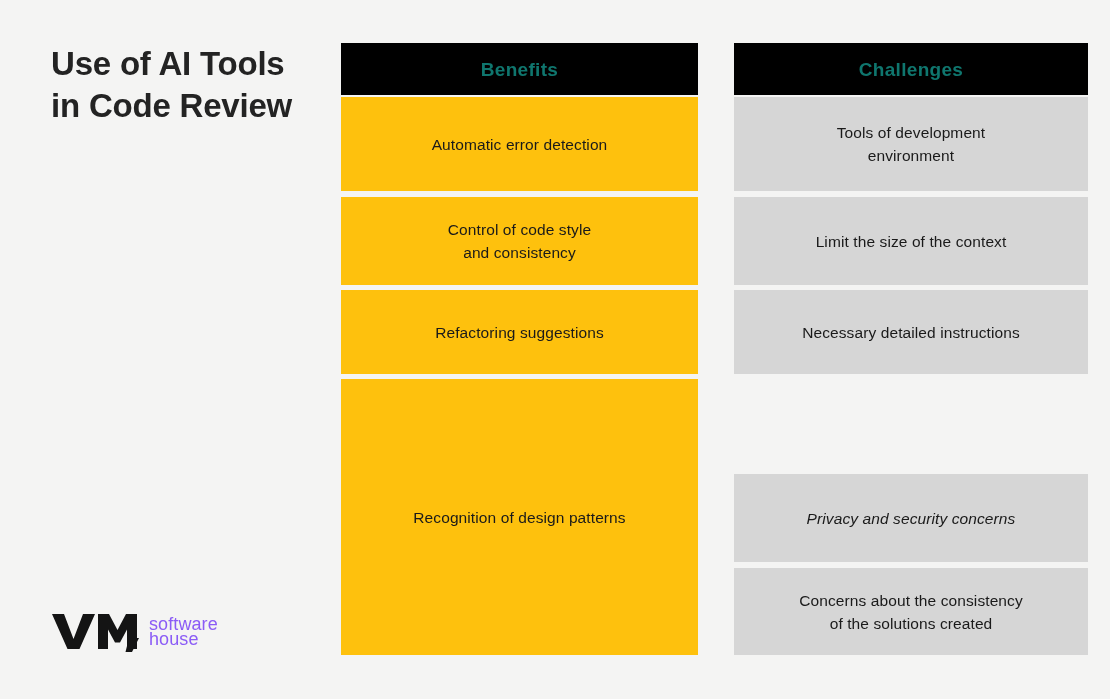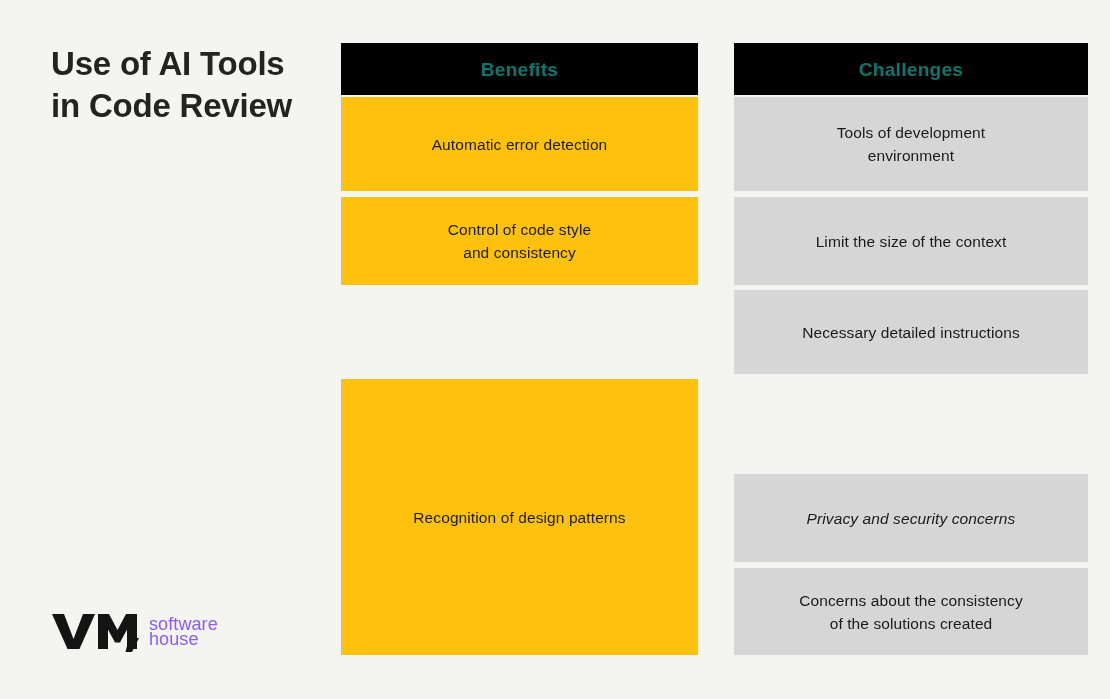--- a/index.html
+++ b/index.html
@@ -141,20 +141,23 @@
       <div class="cell head">
         <span class="cell-text">Benefits</span>
       </div>
       <div class="cell benefit l1">
         <span class="cell-text">Automatic error detection</span>
       </div>
       <div class="cell benefit l2">
         <span class="cell-text">Control of code style
 and consistency</span>
       </div>
+      <div class="cell benefit l3">
+        <span class="cell-text">Refactoring suggestions</span>
+      </div>
       <div class="cell benefit l4">
         <span class="cell-text">Recognition of design patterns</span>
       </div>
     </div>
 
     <div class="col col-right">
       <div class="cell head">
         <span class="cell-text">Challenges</span>
       </div>
       <div class="cell challenge r1">

